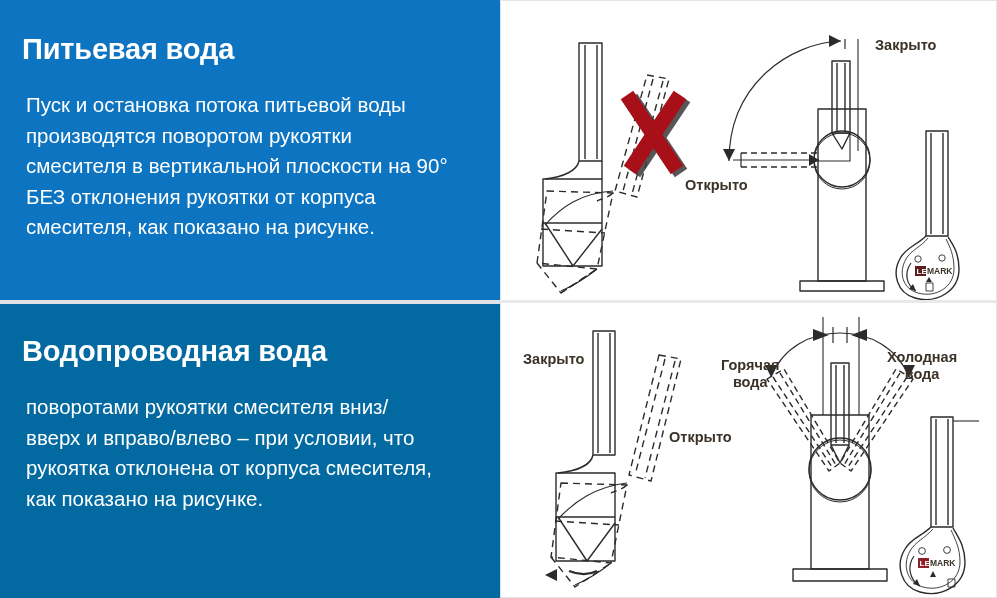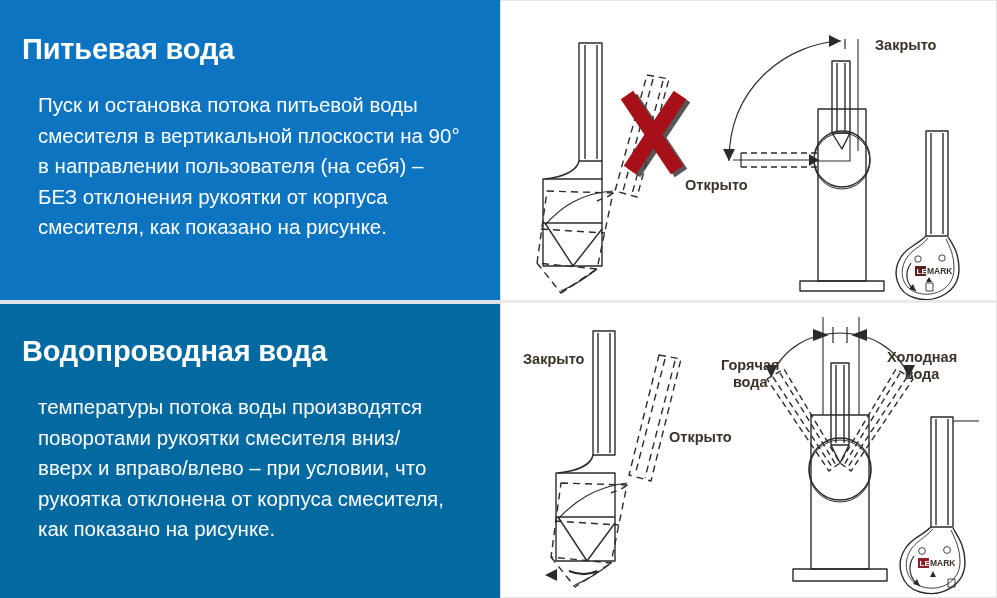--- a/index.html
+++ b/index.html
@@ -43,21 +43,21 @@
     font-weight: bold;
     letter-spacing: -0.2px;
     margin: 0 0 26px 0;
     line-height: 1.05;
     white-space: nowrap;
   }
   .panel-body {
     font-size: 20.5px;
     line-height: 30.5px;
     font-weight: 400;
-    margin: 16px;
+    margin: 4px;
   }
   .panel-body .ln { display: block; white-space: nowrap; }
 
   
   .row-sep {
     position: absolute;
     left: 0;
     top: 300px;
     width: 500px;
     height: 4px;
@@ -96,22 +96,22 @@
 </head>
 <body>
 
 <div id="page">
   <div class="grid">
 
     <div class="text-panel panel-drinking">
       <div class="panel-title">Питьевая вода</div>
       <div class="panel-body">
         <span class="ln">Пуск и остановка потока питьевой воды</span>
+        <span class="ln">производятся поворотом рукоятки</span>
         <span class="ln">смесителя в вертикальной плоскости на 90°</span>
-        <span class="ln">в направлении пользователя (на себя) –</span>
         <span class="ln">БЕЗ отклонения рукоятки от корпуса</span>
         <span class="ln">смесителя, как показано на рисунке.</span>
       </div>
     </div>
 
     <div class="diagram-panel">
 
       <svg width="497" height="302" viewBox="0 0 497 302">
         <g fill="none" stroke="#2b2b2b" stroke-width="1.4" stroke-linejoin="round">
 
@@ -225,21 +225,20 @@
         </g>
       </svg>
 
       <div class="dlabel" style="left:374px; top:36px;">Закрыто</div>
       <div class="dlabel" style="left:184px; top:176px;">Открыто</div>
     </div>
 
     <div class="text-panel panel-tap">
       <div class="panel-title">Водопроводная вода</div>
       <div class="panel-body">
-        <span class="ln">температуры потока воды производятся</span>
         <span class="ln">поворотами рукоятки смесителя вниз/</span>
         <span class="ln">вверх и вправо/влево – при условии, что</span>
         <span class="ln">рукоятка отклонена от корпуса смесителя,</span>
         <span class="ln">как показано на рисунке.</span>
       </div>
     </div>
 
     <div class="diagram-panel">
 
       <svg width="497" height="296" viewBox="0 0 497 296">

